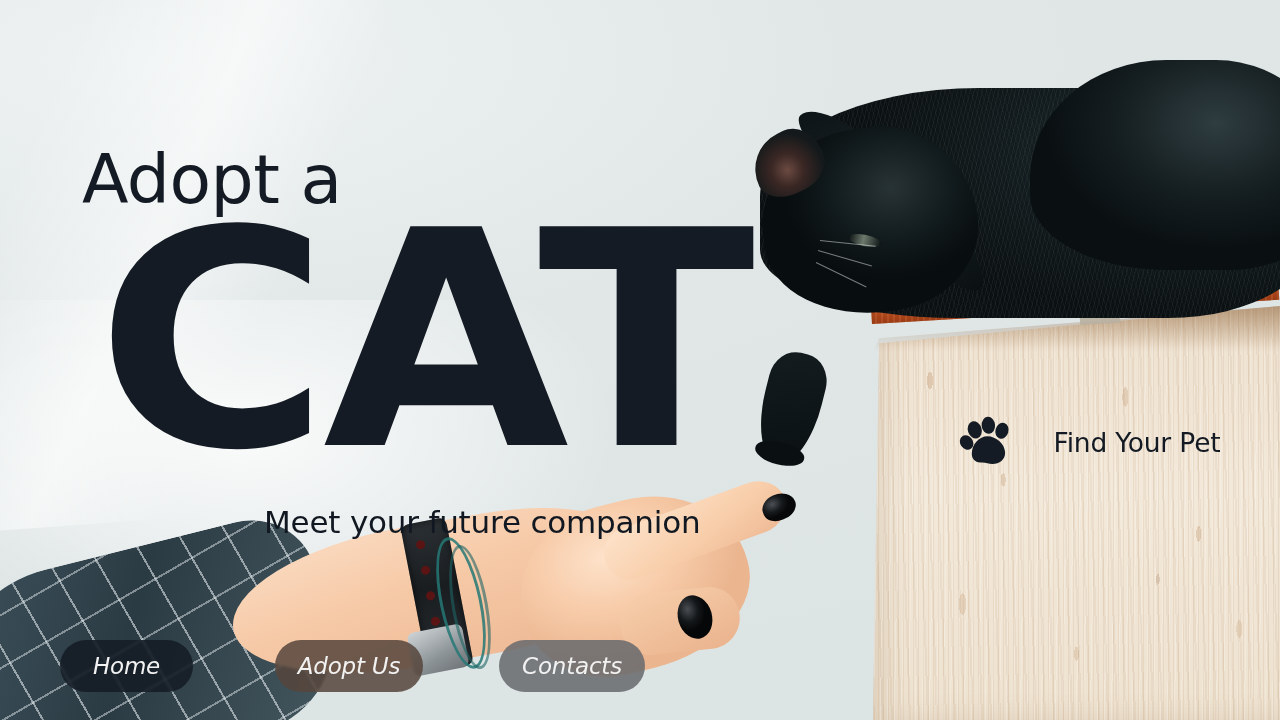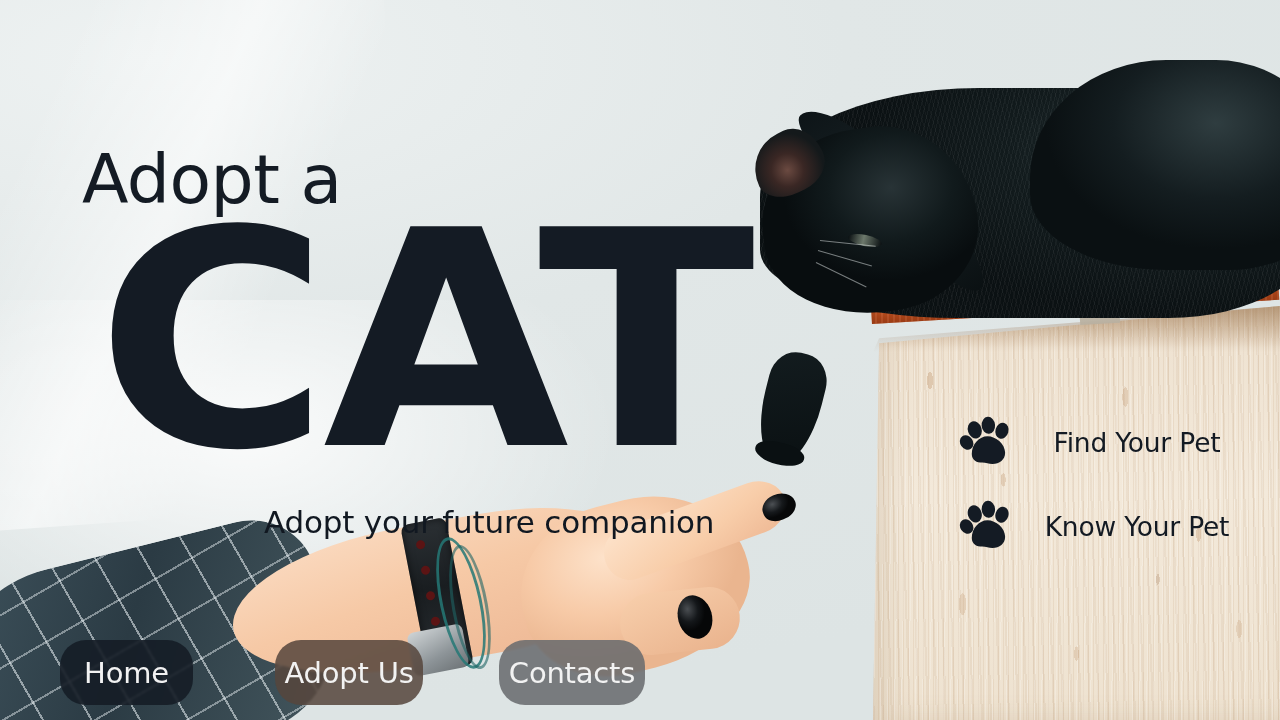--- a/index.html
+++ b/index.html
@@ -289,30 +289,31 @@
     text-align:center;
     flex:1;
   }
 
   
   .nav{
     position:absolute; left:60px; top:640px;
     display:flex; align-items:center;
   }
   .pill{
-    height:65px;
+    height:52px;
     display:flex; align-items:center; justify-content:center;
     border-radius:26px;
     color:#f2f2f2;
     font-family:"DejaVu Sans", sans-serif;
-    font-size:29px;
+    font-size:23px;
     letter-spacing:-.2px;
     cursor:pointer;
     backdrop-filter:blur(1px);
     white-space:nowrap;
+    font-style:italic;
   }
   .pill-0{ background:rgba(20,27,36,.86); width:133px; margin-right:82px; }
   .pill-1{ background:rgba(86,70,60,.86); width:148px; margin-right:76px; }
   .pill-2{ background:rgba(104,106,109,.86); width:145px; margin-right:82px; }
   .pill-3{ background:rgba(104,106,109,.86); width:146px; }
 </style>
 </head>
 <body>
 
 <div id="stage">
@@ -351,49 +352,37 @@
     <div class="cat-eye"></div>
     <div class="whisk" style="left:118px;top:250px;transform:rotate(16deg)"></div>
     <div class="whisk" style="left:116px;top:262px;transform:rotate(26deg)"></div>
     <div class="whisk" style="left:120px;top:240px;transform:rotate(6deg)"></div>
     <div class="cat-paw"></div>
   </div>
 
 
   <div class="adopt-a">Adopt a</div>
 
-  <div class="tagline">Adopt your future companion</div>
+  <div class="tagline">Meet your future companion</div>
 
   <div class="features">
 
     <div class="feature">
       <span class="pawwrap">
         <svg viewBox="0 0 64 64" width="58" height="58" aria-hidden="true">
           <ellipse cx="18.5" cy="17.5" rx="7.6" ry="9.6" fill="#141b24" transform="rotate(-18 18.5 17.5)"></ellipse>
           <ellipse cx="33.5" cy="12.5" rx="7.4" ry="9.4" fill="#141b24" transform="rotate(-5 33.5 12.5)"></ellipse>
           <ellipse cx="48.5" cy="18.5" rx="7.2" ry="9.0" fill="#141b24" transform="rotate(16 48.5 18.5)"></ellipse>
           <ellipse cx="9.5" cy="31.5" rx="7.0" ry="8.4" fill="#141b24" transform="rotate(-34 9.5 31.5)"></ellipse>
           <path d="M32.5 24.5c9.6 0 19.5 8.8 19.5 18.3 0 7.6-6.2 12.4-14 12.4-4.2 0-7.0-1.6-11.4-1.6-5.6 0-11.4-2.4-11.4-9.6 0-10.6 8.3-19.5 17.3-19.5z" fill="#141b24"></path>
         </svg>
       </span>
       <span class="flabel">Find Your Pet</span>
     </div>
 
-    <div class="feature">
-      <span class="pawwrap">
-        <svg viewBox="0 0 64 64" width="58" height="58" aria-hidden="true">
-          <ellipse cx="18.5" cy="17.5" rx="7.6" ry="9.6" fill="#141b24" transform="rotate(-18 18.5 17.5)"></ellipse>
-          <ellipse cx="33.5" cy="12.5" rx="7.4" ry="9.4" fill="#141b24" transform="rotate(-5 33.5 12.5)"></ellipse>
-          <ellipse cx="48.5" cy="18.5" rx="7.2" ry="9.0" fill="#141b24" transform="rotate(16 48.5 18.5)"></ellipse>
-          <ellipse cx="9.5" cy="31.5" rx="7.0" ry="8.4" fill="#141b24" transform="rotate(-34 9.5 31.5)"></ellipse>
-          <path d="M32.5 24.5c9.6 0 19.5 8.8 19.5 18.3 0 7.6-6.2 12.4-14 12.4-4.2 0-7.0-1.6-11.4-1.6-5.6 0-11.4-2.4-11.4-9.6 0-10.6 8.3-19.5 17.3-19.5z" fill="#141b24"></path>
-        </svg>
-      </span>
-      <span class="flabel">Know Your Pet</span>
-    </div>
 
 
   </div>
 
   <nav class="nav">
     <div class="pill pill-0">Home</div>
     <div class="pill pill-1">Adopt Us</div>
     <div class="pill pill-3">Contacts</div>
   </nav>
 

